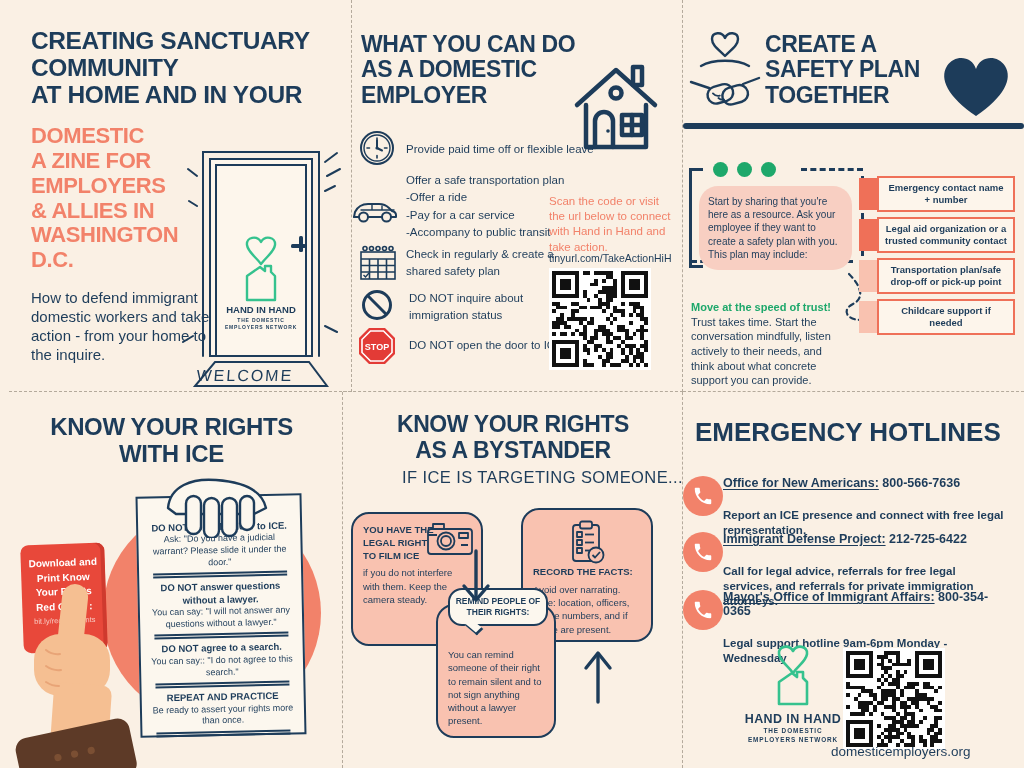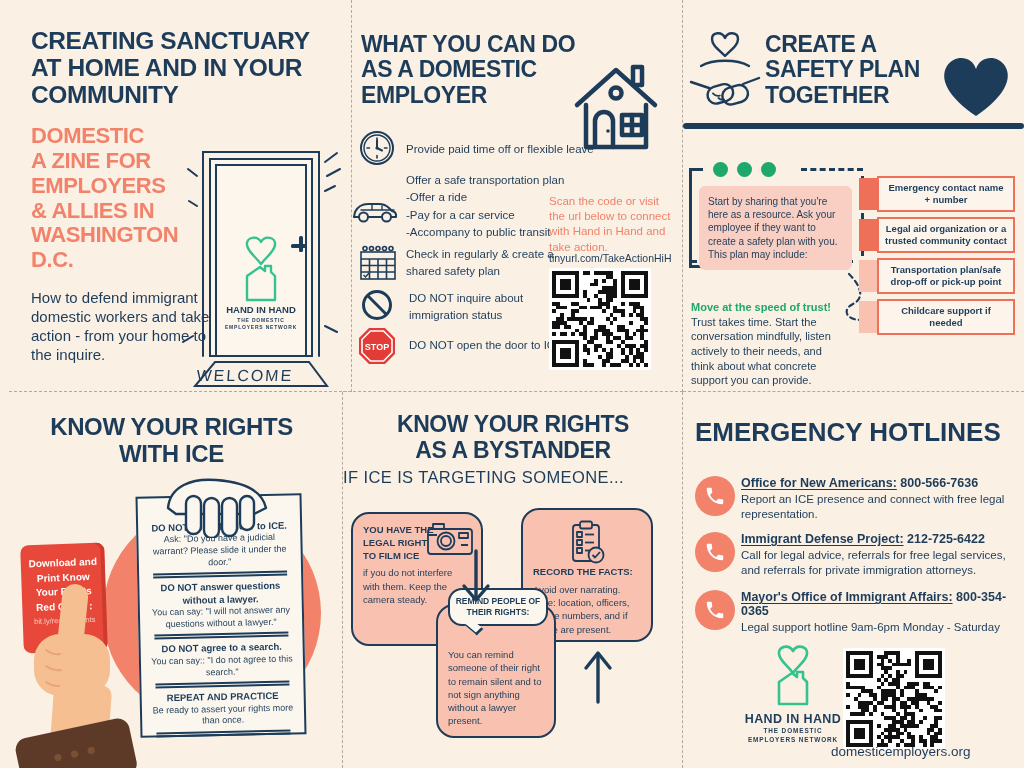--- a/index.html
+++ b/index.html
@@ -31,69 +31,69 @@
   .url{left:206px;top:252px;font-size:10.5px}
   .qr{background:#fff;padding:3px}
   
   .p3-title{left:82px;top:32px;font-size:23px}
   .rule{left:0;top:123px;width:341px;height:6px;background:var(--navy);border-radius:3px}
   .bracket{left:6px;top:168px;width:14px;height:100px;border:3px solid var(--navy);border-right:none}
   .dots span{display:inline-block;width:15px;height:15px;border-radius:50%;background:var(--green);margin-right:9px}
   .dash-t{left:118px;top:168px;width:62px;border-top:3px dashed var(--navy)}
   .dash-r{left:178px;top:176px;height:80px;border-left:3px dashed var(--navy)}
   .dash-b{left:8px;top:260px;width:162px;border-top:3px dashed var(--navy)}
-  .intro{left:16px;top:186px;width:153px;background:var(--pink-soft);border-radius:6px;padding:9px 9px;font-size:10px;line-height:1.32;font-weight:500}
+  .intro{left:16px;top:186px;width:153px;background:var(--pink-soft);border-radius:19px;padding:9px 9px;font-size:10px;line-height:1.32;font-weight:500}
   .trust{left:8px;top:300px;width:155px;font-size:11px;line-height:1.33;font-weight:500}
   .trust b{color:var(--green)}
   .sp-box{left:194px;width:138px;height:36px;border:2px solid var(--salmon-deep);background:#fdf5eb;display:flex;align-items:center;justify-content:center;text-align:center;font-size:9.5px;font-weight:bold;line-height:1.25;padding:2px 6px}
   .sq{left:176px;width:32px;height:32px}
   
   .p4-title{left:0;top:22px;width:343px;text-align:center;font-size:24px;line-height:1.12}
   .big-circle{left:103px;top:112px;width:218px;height:218px;border-radius:50%;background:var(--salmon)}
   .paper{left:138px;top:103px;width:166px;height:241px;background:var(--paper);border:2px solid var(--navy);transform:rotate(-1.2deg);padding:24px 8px 6px}
   .sec{text-align:center;margin-bottom:3px}
   .sec .h{font-size:9.5px;font-weight:bold;line-height:1.3}
   .sec .b{font-size:9px;line-height:1.3;font-weight:500}
   .dline{height:5px;border-top:2px solid var(--navy);border-bottom:2px solid var(--navy);margin:4px 6px}
   .redcard{left:22px;top:152px;width:84px;height:108px;background:var(--red);border-radius:8px;transform:rotate(-2deg);padding:12px 5px;text-align:center;color:#fff;font-weight:bold;font-size:10px;line-height:1.45;box-shadow:inset -4px 0 0 #cf3a2e}
   .redcard .u{display:block;font-weight:normal;font-size:7.5px;color:#f8c9c0;margin-top:2px}
   
   .p5-title{left:0;top:20px;width:340px;text-align:center;font-size:23px;line-height:1.12}
-  .p5-sub{left:0;top:76px;width:340px;text-align:left;font-size:16.5px;letter-spacing:0.4px;font-weight:500}
+  .p5-sub{left:0;top:76px;width:340px;text-align:right;font-size:16.5px;letter-spacing:0.4px;font-weight:500}
   .bys{background:var(--pink);border:2.5px solid var(--navy);border-radius:18px;padding:10px}
   .bys .h{font-size:9.5px;font-weight:bold;line-height:1.35}
   .bys .b{font-size:9.5px;line-height:1.4;font-weight:500;margin-top:4px}
   #boxA{left:8px;top:120px;width:132px;height:134px}
   #boxB{left:178px;top:116px;width:132px;height:134px;text-align:left}
   #boxC{left:93px;top:212px;width:120px;height:134px}
   .bubble{position:absolute;left:10px;top:-18px;width:100px;background:var(--paper);border:2.5px solid var(--navy);border-radius:14px;padding:6px 4px;text-align:center;font-size:8.5px;font-weight:bold;line-height:1.3}
   .tail{position:absolute;left:18px;bottom:-9px;width:12px;height:12px;background:var(--paper);border-right:2.5px solid var(--navy);border-bottom:2.5px solid var(--navy);transform:skewX(30deg) rotate(58deg)}
   
   .p6-title{left:12px;top:26px;font-size:26px;letter-spacing:0}
-  .hot{left:12px;width:322px;display:flex;gap:6px}
+  .hot{left:0;width:322px;display:flex;gap:0}
   .ph{flex:0 0 40px;width:40px;height:40px;border-radius:50%;background:var(--salmon);display:flex;align-items:center;justify-content:center}
   .hline1{font-size:12.5px;font-weight:bold}
   .hline1 .nm{text-decoration:underline;text-underline-offset:2px}
-  .hdesc{font-size:11.5px;line-height:1.3;font-weight:400;margin-top:2px}
+  .hdesc{font-size:11.5px;line-height:1.3;font-weight:700;margin-top:18px}
   .logoblk{left:50px;top:250px;width:120px;text-align:center}
   .logoblk .nm{font-size:12.5px;font-weight:bold;letter-spacing:0.4px;margin-top:2px}
   .logoblk .tg{font-size:6.4px;font-weight:bold;letter-spacing:0.9px;line-height:1.45;text-align:center}
   .site{left:148px;top:352px;font-size:13.5px;font-weight:500}
   .welcome{letter-spacing:2px}
 </style>
 </head>
 <body>
 
 <div class="sheet">
 
   <div class="p" id="p1">
     <div class="abs ttl p1-title">
       <div>CREATING SANCTUARY</div>
+      <div>COMMUNITY</div>
       <div>AT HOME AND IN YOUR</div>
-      <div>COMMUNITY</div>
     </div>
     <div class="abs ttl p1-sub">
       <div>DOMESTIC</div>
       <div>A ZINE FOR</div>
       <div>EMPLOYERS</div>
       <div>&amp; ALLIES IN</div>
       <div>WASHINGTON</div>
       <div>D.C.</div>
     </div>
     <div class="abs p1-desc">How to defend immigrant domestic workers and take action - from your home to the inquire.</div>
@@ -607,21 +607,21 @@
     </div>
 
     <div class="abs hot" style="top:198px">
       <div class="ph">
         <svg width="22" height="22" viewBox="0 0 24 24">
             <path fill="#fff" d="M6.62 10.79c1.44 2.83 3.76 5.14 6.59 6.59l2.2-2.21c.27-.27.67-.36 1.02-.24 1.12.37 2.33.57 3.57.57.55 0 1 .45 1 1V20c0 .55-.45 1-1 1-9.39 0-17-7.61-17-17 0-.55.45-1 1-1h3.5c.55 0 1 .45 1 1 0 1.25.2 2.45.57 3.57.11.35.03.74-.25 1.02l-2.2 2.2z"></path>
           </svg>
       </div>
       <div>
         <div class="hline1"><span class="nm">Mayor's Office of Immigrant Affairs:</span> <span>800-354-0365</span></div>
-        <div class="hdesc">Legal support hotline 9am-6pm Monday - Saturday</div>
+        <div class="hdesc">Legal support hotline 9am-6pm Monday - Wednesday</div>
       </div>
     </div>
 
     <div class="abs logoblk">
       <svg width="62" height="64" viewBox="0 0 62 64">
         <g stroke="var(--logo-green)" stroke-width="2.6" fill="none" stroke-linejoin="round">          
             <path d="M31 9 C27 2 16 4 17 12 C18 19 25 23 31 31 C37 23 44 19 45 12 C46 4 35 2 31 9 Z"></path>
           <path d="M17 40 L30 31 L35 35 L35 30 L41 30 L41 36 L45 40 L45 62 L17 62 Z"></path>
         </g>
       </svg>

